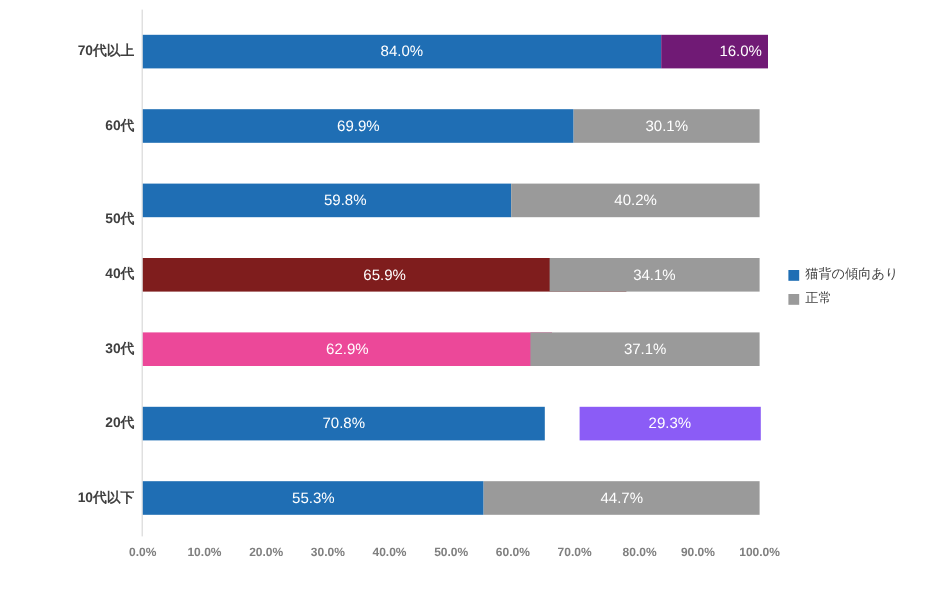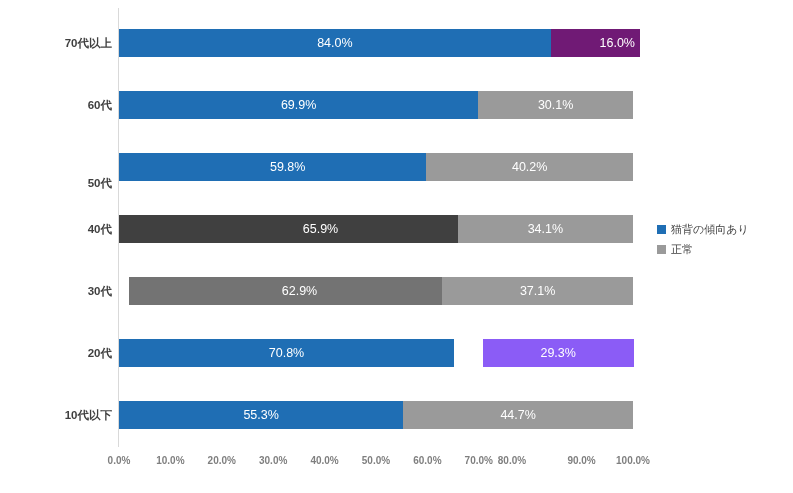--- a/index.html
+++ b/index.html
@@ -153,29 +153,29 @@
       </div>
       <div class="bar-row" style="top: 145px;">
         <div class="seg" style="left: 0px; width: 307.372px; background: rgb(31, 110, 180); padding-left: 30px;">
           <span class="seg-label">59.8%</span>
         </div>
         <div class="seg" style="left: 307.372px; width: 206.628px; background: rgb(154, 154, 154);">
           <span class="seg-label">40.2%</span>
         </div>
       </div>
       <div class="bar-row" style="top: 207px;">
-        <div class="seg" style="left: 0px; width: 403px; background: #404040;">
+        <div class="seg" style="left: 0px; width: 403px; background: #7f1d1d;">
           <span class="seg-label">65.9%</span>
         </div>
         <div class="seg" style="left: 338.726px; width: 175.274px; background: rgb(154, 154, 154);">
           <span class="seg-label">34.1%</span>
         </div>
       </div>
       <div class="bar-row" style="top: 269px;">
-        <div class="seg" style="left: 0px; width: 341px; background: #737373; margin-left: 10px;">
+        <div class="seg" style="left: 0px; width: 341px; background: #ec4899;">
           <span class="seg-label">62.9%</span>
         </div>
         <div class="seg" style="left: 323.306px; width: 190.694px; background: rgb(154, 154, 154);">
           <span class="seg-label">37.1%</span>
         </div>
       </div>
       <div class="bar-row" style="top: 331px;">
         <div class="seg" style="left: 0px; width: 335px; background: rgb(31, 110, 180);">
           <span class="seg-label">70.8%</span>
         </div>
@@ -195,21 +195,21 @@
 
   <div id="tick-axis">
       <div class="tick-label" style="left: 119px;">0.0%</div>
       <div class="tick-label" style="left: 170.4px;">10.0%</div>
       <div class="tick-label" style="left: 221.8px;">20.0%</div>
       <div class="tick-label" style="left: 273.2px;">30.0%</div>
       <div class="tick-label" style="left: 324.6px;">40.0%</div>
       <div class="tick-label" style="left: 376px;">50.0%</div>
       <div class="tick-label" style="left: 427.4px;">60.0%</div>
       <div class="tick-label" style="left: 478.8px;">70.0%</div>
-      <div class="tick-label" style="left: 512px;">80.0%</div>
+      <div class="tick-label" style="left: 533px;">80.0%</div>
       <div class="tick-label" style="left: 581.6px;">90.0%</div>
       <div class="tick-label" style="left: 633px;">100.0%</div>
     </div>
 
   <div id="legend">
       <div class="legend-item">
         <span class="legend-swatch" style="background: rgb(31, 110, 180);"></span>
         <span class="legend-text">猫背の傾向あり</span>
       </div>
       <div class="legend-item">

